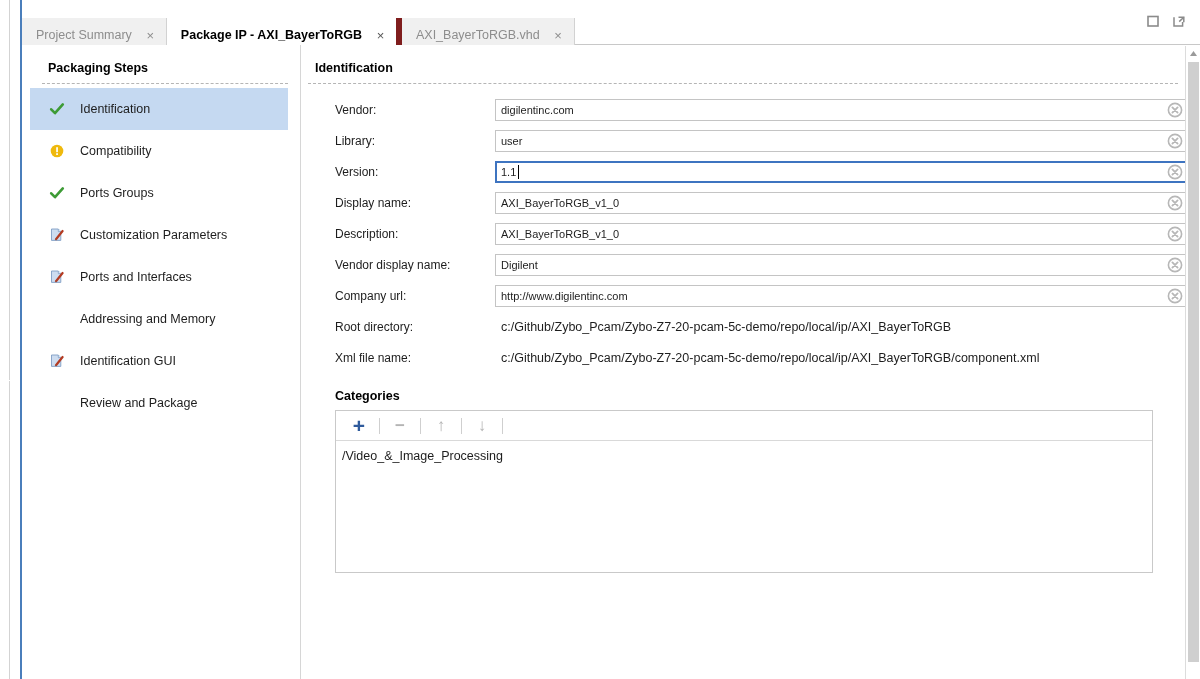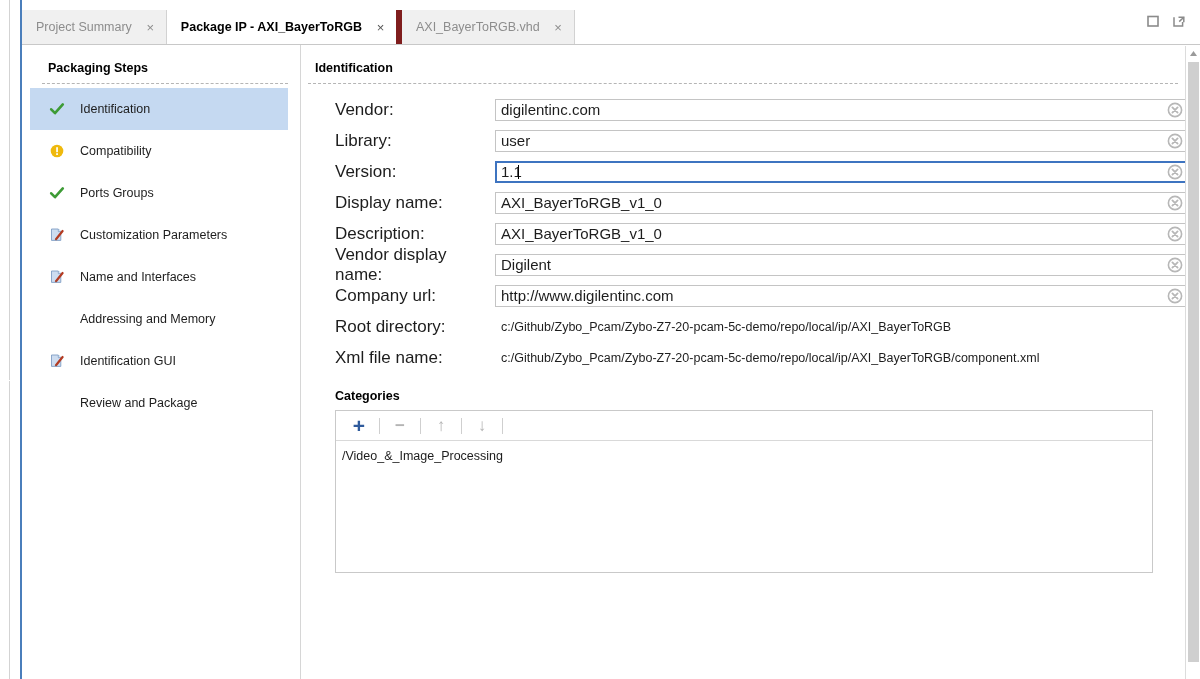--- a/index.html
+++ b/index.html
@@ -41,21 +41,21 @@
 
   
   #tabbar {
     position: relative;
     height: 45px;
     background: #ffffff;
     border-bottom: 1px solid #c8c8c8;
   }
   #tabstrip {
     position: absolute;
-    left: 0; top: 10px;
+    left: 0; top: 18px;
     height: 34px;
     display: flex;
     align-items: stretch;
   }
   .tab {
     display: flex;
     align-items: center;
     gap: 13px;
     padding: 0 10px 0 14px;
     height: 34px;
@@ -176,35 +176,35 @@
   #form { padding-top: 10px; position: relative; }
   .frow {
     display: flex;
     align-items: center;
     height: 31px;
     padding-left: 33px;
   }
   .flabel {
     width: 160px;
     flex: 0 0 160px;
-    font-size: 17px;
+    font-size: 12px;
     color: #1d1d1d;
   }
   .fieldwrap {
     position: relative;
     width: 692px;
     height: 22px;
   }
   .finput {
     width: 100%;
     height: 22px;
     border: 1px solid #c4c4c4;
     background: #ffffff;
     font-family: "Liberation Sans", sans-serif;
-    font-size: 15px;
+    font-size: 11px;
     color: #1d1d1d;
     padding: 0 24px 0 5px;
     outline: none;
   }
   .finput:focus, .finput.focused {
     border: 2px solid #3e74c0;
     padding-left: 4px;
   }
   .caret {
     position: absolute;
@@ -375,21 +375,21 @@
             </div>
             <div class="step">
               <span class="step-icon">
                 <svg width="16" height="16" viewBox="0 0 16 16">
                   <path d="M2.5 2.0 L9.3 2.0 L11.8 4.6 L11.8 13.4 L2.5 13.4 Z" fill="#cddcf0" stroke="#7f9dc4" stroke-width="0.9"></path>
                   <path d="M9.3 2.0 L9.3 4.6 L11.8 4.6" fill="#eaf1fb" stroke="#7f9dc4" stroke-width="0.8"></path>
                   <path d="M7.0 12.2 L13.6 4.0" stroke="#b33b22" stroke-width="2.2" stroke-linecap="round"></path>
                   <path d="M6.3 13.0 L7.6 11.6 L7.1 12.9 Z" fill="#6b6b6b"></path>
                 </svg>
               </span>
-              <span class="step-label">Name and Interfaces</span>
+              <span class="step-label">Ports and Interfaces</span>
             </div>
             <div class="step">
               <span class="step-icon"></span>
               <span class="step-label">Addressing and Memory</span>
             </div>
             <div class="step">
               <span class="step-icon">
                 <svg width="16" height="16" viewBox="0 0 16 16">
                   <path d="M2.5 2.0 L9.3 2.0 L11.8 4.6 L11.8 13.4 L2.5 13.4 Z" fill="#cddcf0" stroke="#7f9dc4" stroke-width="0.9"></path>
                   <path d="M9.3 2.0 L9.3 4.6 L11.8 4.6" fill="#eaf1fb" stroke="#7f9dc4" stroke-width="0.8"></path>

